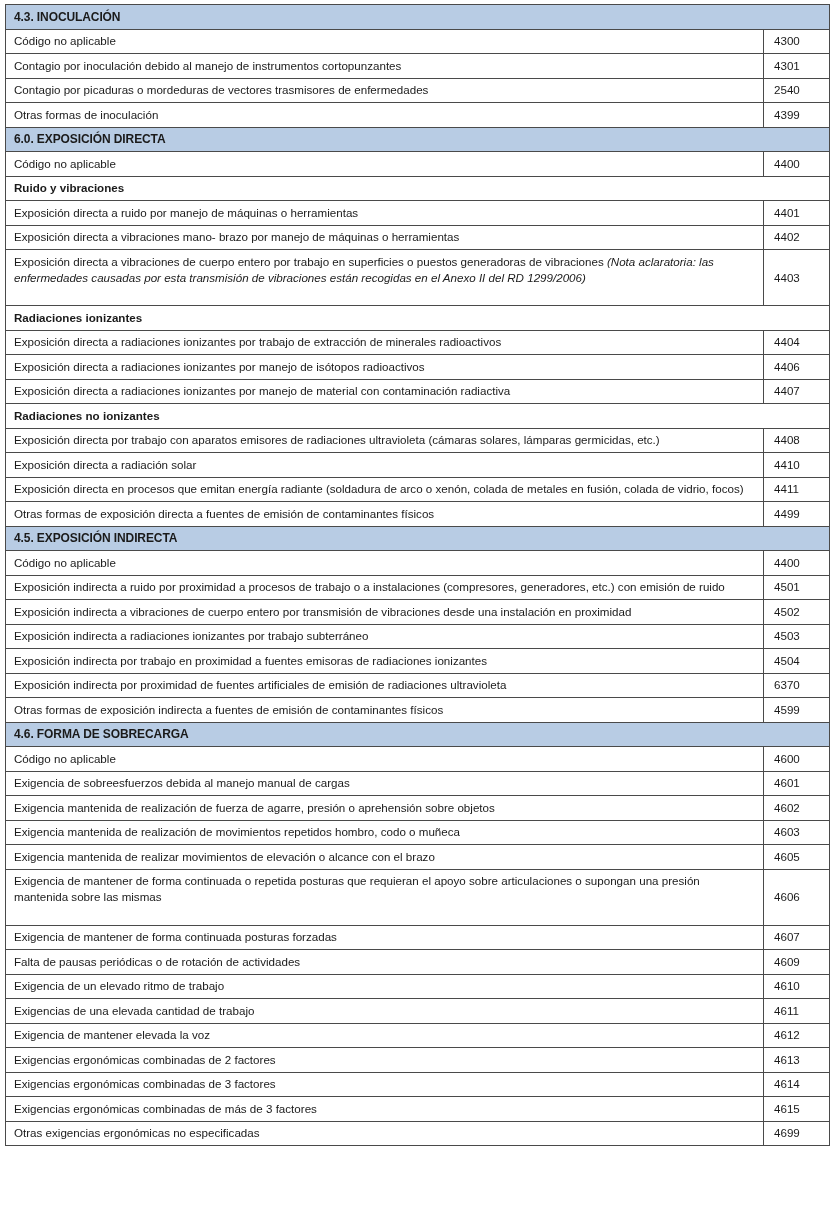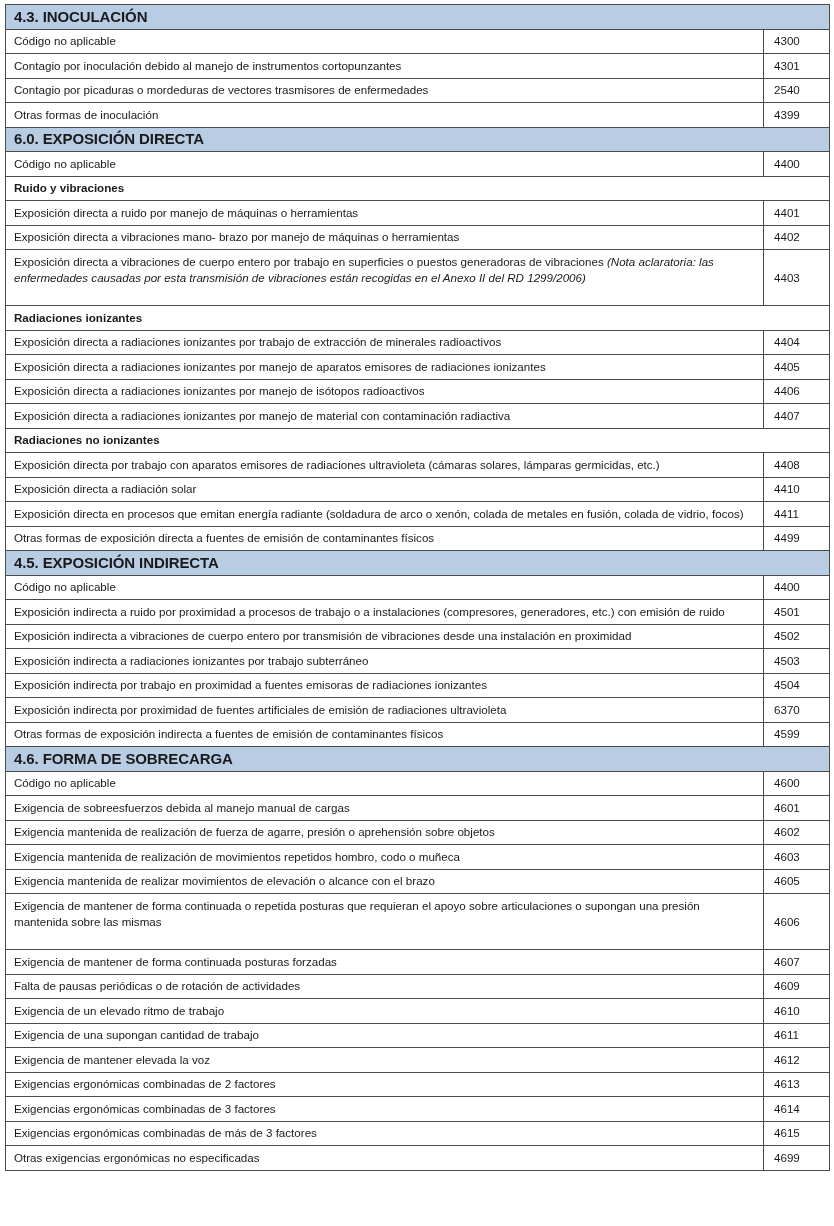--- a/index.html
+++ b/index.html
@@ -4,21 +4,21 @@
 <style>
   html, body { margin: 0; padding: 0; background: #ffffff; }
   body { width: 834px; height: 1226px; overflow: hidden; position: relative;
          font-family: "Liberation Sans", sans-serif; color: #1a1a1a; }
   #doc { position: absolute; left: 5px; top: 4px; width: 824px; }
   table { border-collapse: collapse; width: 824px; table-layout: fixed; }
   td { border: 1px solid #4a4a4a; font-size: 11.6px; line-height: 14px;
        padding: 0 8px; vertical-align: middle; }
   td.desc { height: 23.5px; }
   td.code { width: 48px; padding-left: 10px; }
-  tr.section td { background: #b8cce4; font-weight: bold; font-size: 15px;
+  tr.section td { background: #b8cce4; font-weight: bold; font-size: 12px;
                   height: 23.5px; padding-left: 8px; letter-spacing: -0.1px; }
   tr.sub td { font-weight: bold; height: 23.5px; }
   tr.tall td.desc { height: 37px; padding-top: 1px; padding-bottom: 17px; }
   tr.tall td.desc .txt { display: block; line-height: 16px; }
   .note { font-style: italic; }
   col.c1 { width: 758px; }
   col.c2 { width: 66px; }
 </style>
 </head>
 <body>
@@ -74,24 +74,20 @@
           <td class="code">4403</td>
         </tr>
         <tr class="sub">
           <td colspan="2">Radiaciones ionizantes</td>
         </tr>
         <tr>
           <td class="desc"><span class="txt"><span>Exposición directa a radiaciones ionizantes por trabajo de extracción de minerales radioactivos</span></span></td>
           <td class="code">4404</td>
         </tr>
         <tr>
-          <td class="desc"><span class="txt"><span>Exposición directa a radiaciones ionizantes por manejo de aparatos emisores de radiaciones ionizantes</span></span></td>
-          <td class="code">4405</td>
-        </tr>
-        <tr>
           <td class="desc"><span class="txt"><span>Exposición directa a radiaciones ionizantes por manejo de isótopos radioactivos</span></span></td>
           <td class="code">4406</td>
         </tr>
         <tr>
           <td class="desc"><span class="txt"><span>Exposición directa a radiaciones ionizantes por manejo de material con contaminación radiactiva</span></span></td>
           <td class="code">4407</td>
         </tr>
         <tr class="sub">
           <td colspan="2">Radiaciones no ionizantes</td>
         </tr>
@@ -177,21 +173,21 @@
         </tr>
         <tr>
           <td class="desc"><span class="txt"><span>Falta de pausas periódicas o de rotación de actividades</span></span></td>
           <td class="code">4609</td>
         </tr>
         <tr>
           <td class="desc"><span class="txt"><span>Exigencia de un elevado ritmo de trabajo</span></span></td>
           <td class="code">4610</td>
         </tr>
         <tr>
-          <td class="desc"><span class="txt"><span>Exigencia de una supongan cantidad de trabajo</span></span></td>
+          <td class="desc"><span class="txt"><span>Exigencias de una elevada cantidad de trabajo</span></span></td>
           <td class="code">4611</td>
         </tr>
         <tr>
           <td class="desc"><span class="txt"><span>Exigencia de mantener elevada la voz</span></span></td>
           <td class="code">4612</td>
         </tr>
         <tr>
           <td class="desc"><span class="txt"><span>Exigencias ergonómicas combinadas de 2 factores</span></span></td>
           <td class="code">4613</td>
         </tr>

